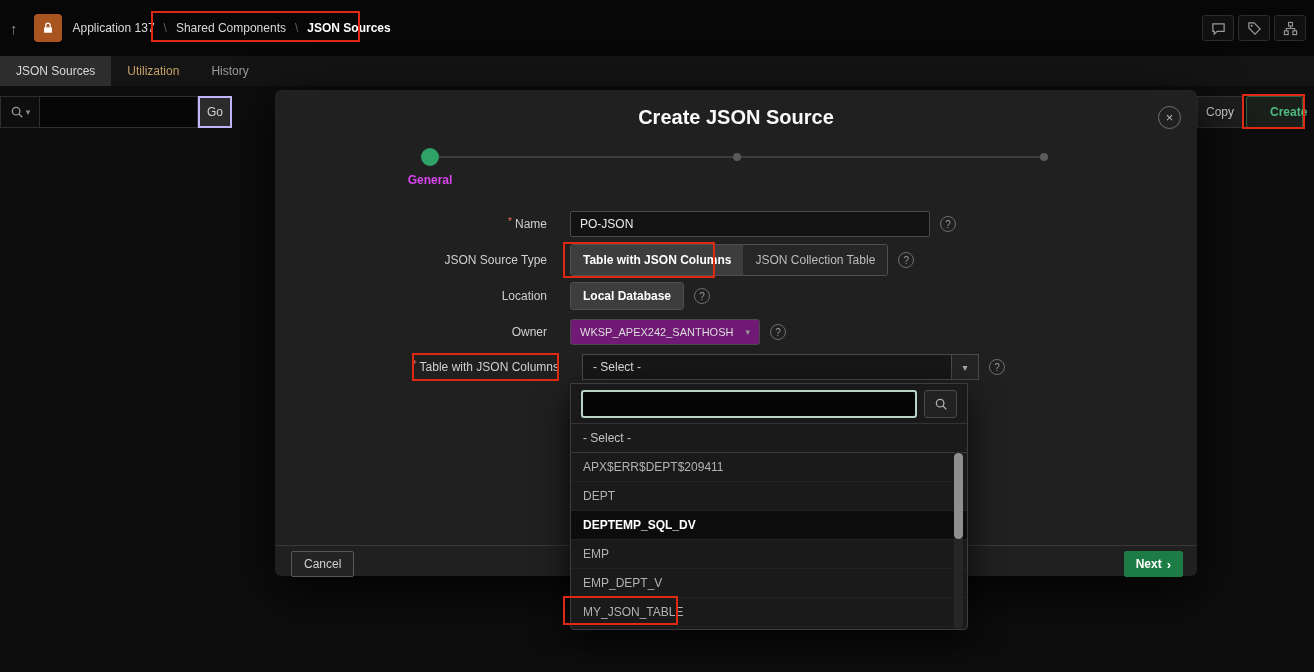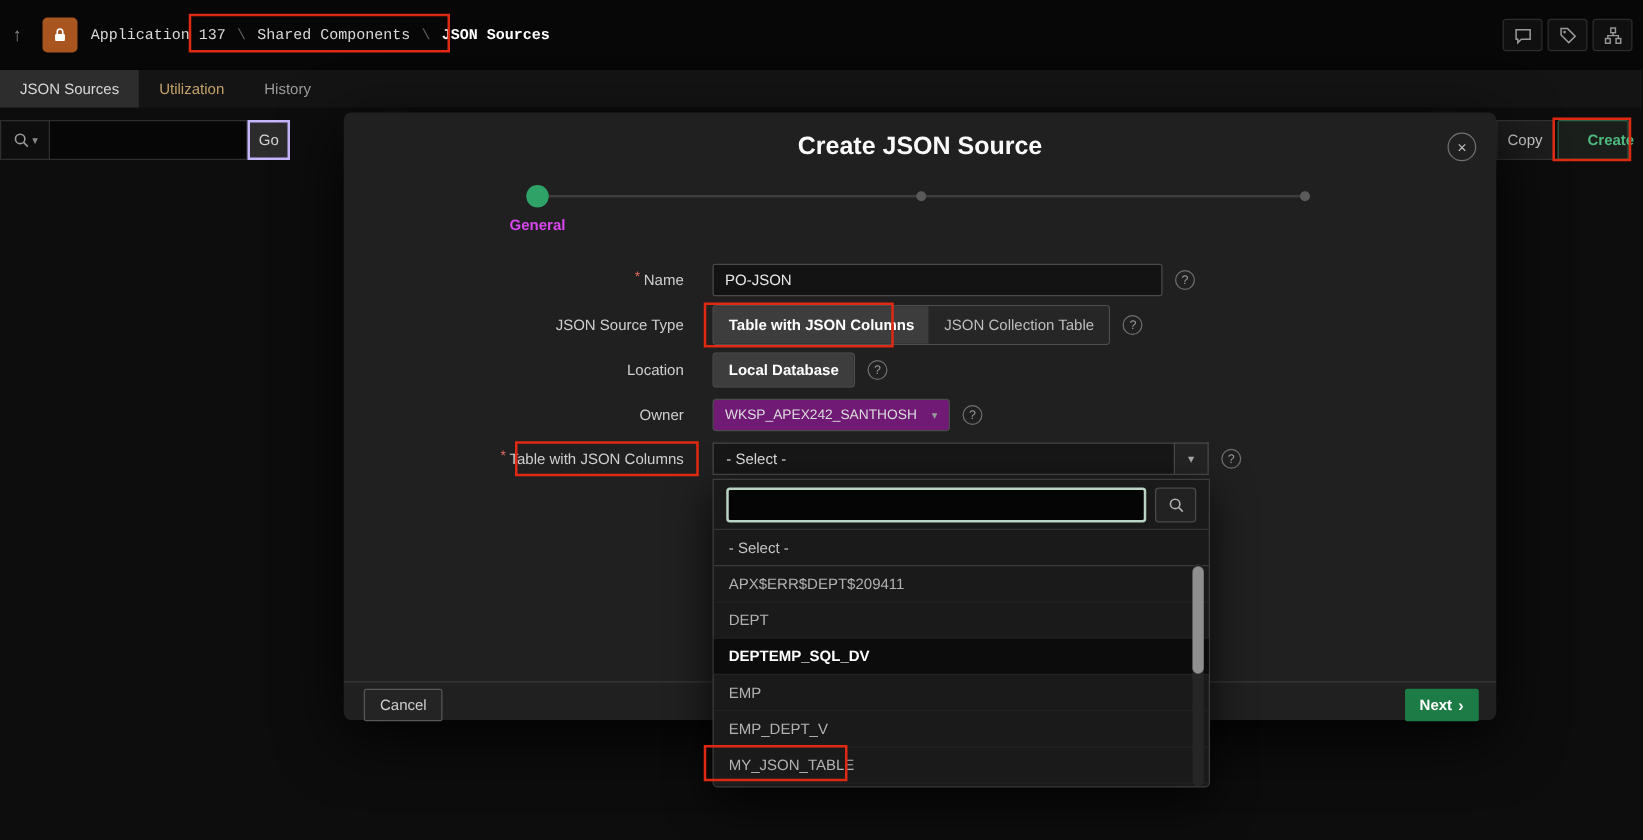--- a/index.html
+++ b/index.html
@@ -4,21 +4,21 @@
 <style>
   * { box-sizing: border-box; margin: 0; padding: 0; }
   html,body { background:#000; }
   body { font-family: "Liberation Sans", sans-serif; }
   .stage { position:relative; width:1314px; height:672px; background:#0d0d0d; overflow:hidden; }
 
   
   .topbar { position:absolute; top:0; left:0; width:1314px; height:56px; background:#070707; display:flex; align-items:center; }
   .up-arrow { color:#8a8a8a; font-size:15px; margin:0 4px 0 10px; cursor:pointer; }
   .app-icon { width:28px; height:28px; background:#a8551f; border-radius:4px; margin:0 11px 0 12px; display:flex; align-items:center; justify-content:center; }
-  .breadcrumb { display:flex; align-items:center; font-size:12px;font-family:Liberation Mono, monospace; }
+  .breadcrumb { display:flex; align-items:center; font-size:12px; }
   .crumb { color:#d9d9d9; }
   .crumb.current { color:#ffffff; font-weight:bold; }
   .sep { color:#5f5f5f; margin:0 9px; }
   .hdr-right { position:absolute; right:8px; top:15px; display:flex; gap:4px; }
   .hdr-btn { width:32px; height:26px; background:#101010; border:1px solid #2d2d2d; border-radius:3px; display:flex; align-items:center; justify-content:center; cursor:pointer; }
 
   
   .tabbar { position:absolute; top:56px; left:0; width:1314px; height:30px; background:#141414; display:flex; }
   .tab { padding:0 16px; display:flex; align-items:center; font-size:12px; color:#9b9b9b; cursor:pointer; }
   .tab.active { background:#2d2d2d; color:#d8d8d8; }
@@ -203,21 +203,21 @@
       <div class="lbl">Owner</div>
       <div class="fld">
         <div class="select">
           <span>WKSP_APEX242_SANTHOSH</span>
           <span class="caret">▾</span>
         </div>
         <span class="help">?</span>
       </div>
     </div>
 
-    <div class="row" style="top:264px; height:26px;">
+    <div class="row" style="top:264px; height:26px;margin-left:12px;">
       <div class="lbl"><span class="req">*</span><span>Table with JSON Columns</span></div>
       <div class="fld">
         <div class="combo">
           <div class="combo-text">- Select -</div>
           <div class="combo-btn">
               <span>▾</span>
             </div>
         </div>
         <span class="help">?</span>
       </div>

